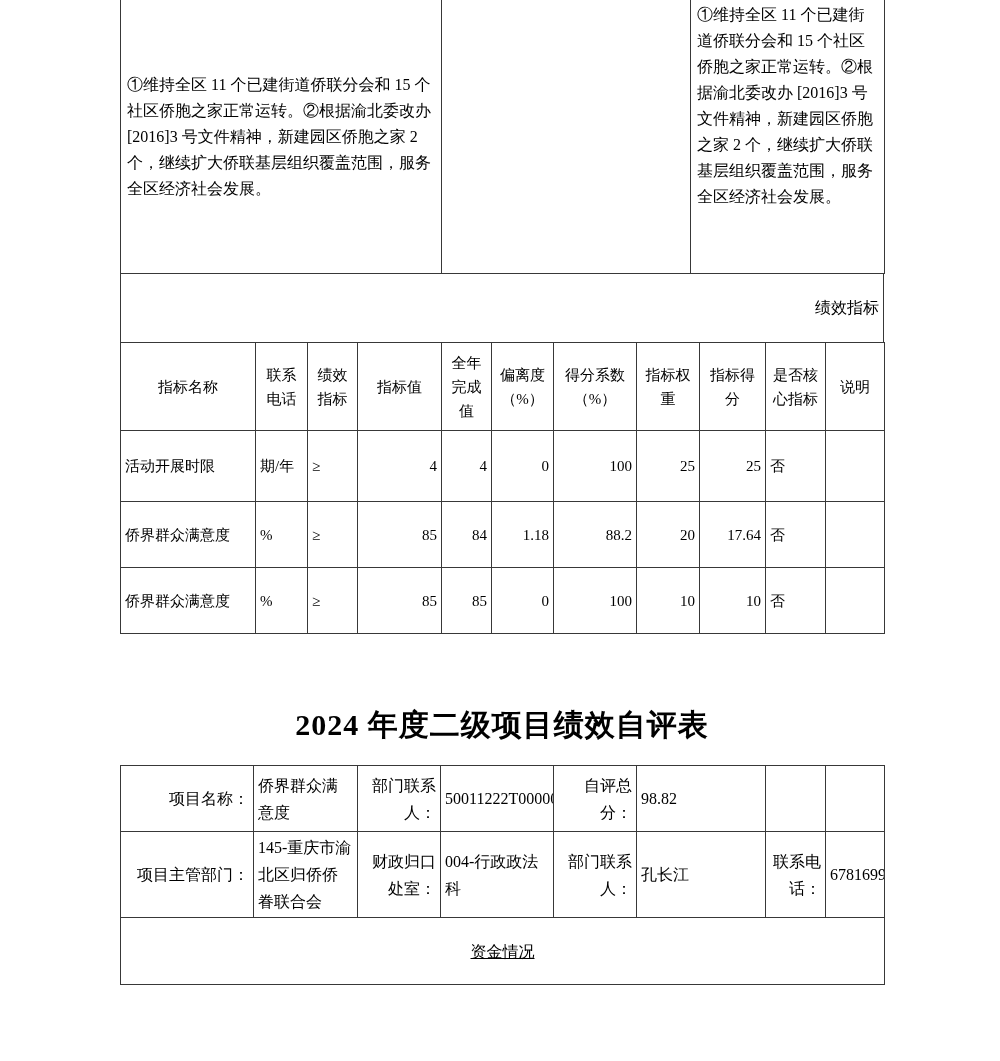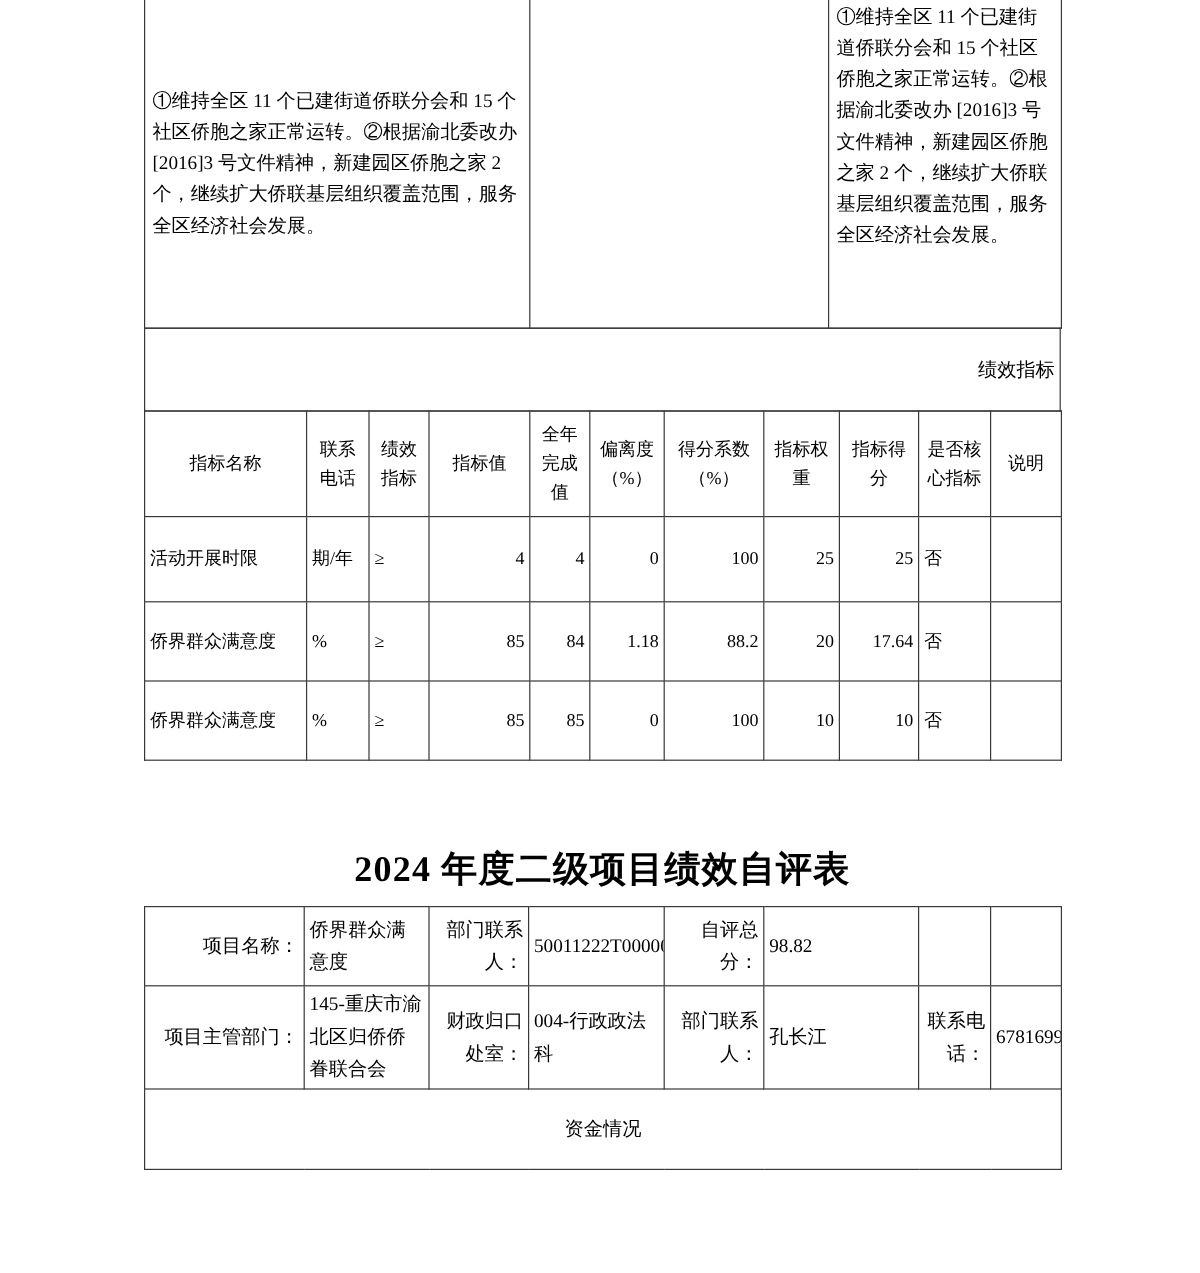--- a/index.html
+++ b/index.html
@@ -50,34 +50,34 @@
   .ind td{font-size:15px;line-height:22px;}
   .ind .r1 td{height:66px;}
   .ind .r2 td{height:72px;}
   .ind .r3 td{height:61px;}
   .ind .r4 td{height:61px;}
   .c-left{text-align:left;padding-left:4px;margin-top:48px;}
   .c-num{text-align:right;padding-right:6px;}
   .c-core{text-align:left;padding-left:2px;}
   
   .doc-title{
-    margin:69px 0 9px 0;
+    margin:69px 0 19px 0;
     text-align:center;
     font-size:30px;
     font-weight:bold;
     line-height:44px;
     letter-spacing:1px;
   }
   
   .form td{font-size:16px;line-height:27px;font-weight:bold;}
   .form .fr1 td{height:61px;}
   .form .fr2 td{height:81px;}
   .lbl{text-align:right;padding-right:4px;}
   .val{text-align:left;padding-left:3px;}
-  .fund td{height:62px;text-align:center;font-size:16px;font-weight:normal;}
+  .fund td{height:62px;text-align:center;font-size:16px;font-weight:normal;text-decoration:underline;}
 </style>
 </head>
 <body>
 
 <div class="page">
   <div class="sheet">
 
     <table class="t topt">
       <colgroup>
           <col style="width:321px">

